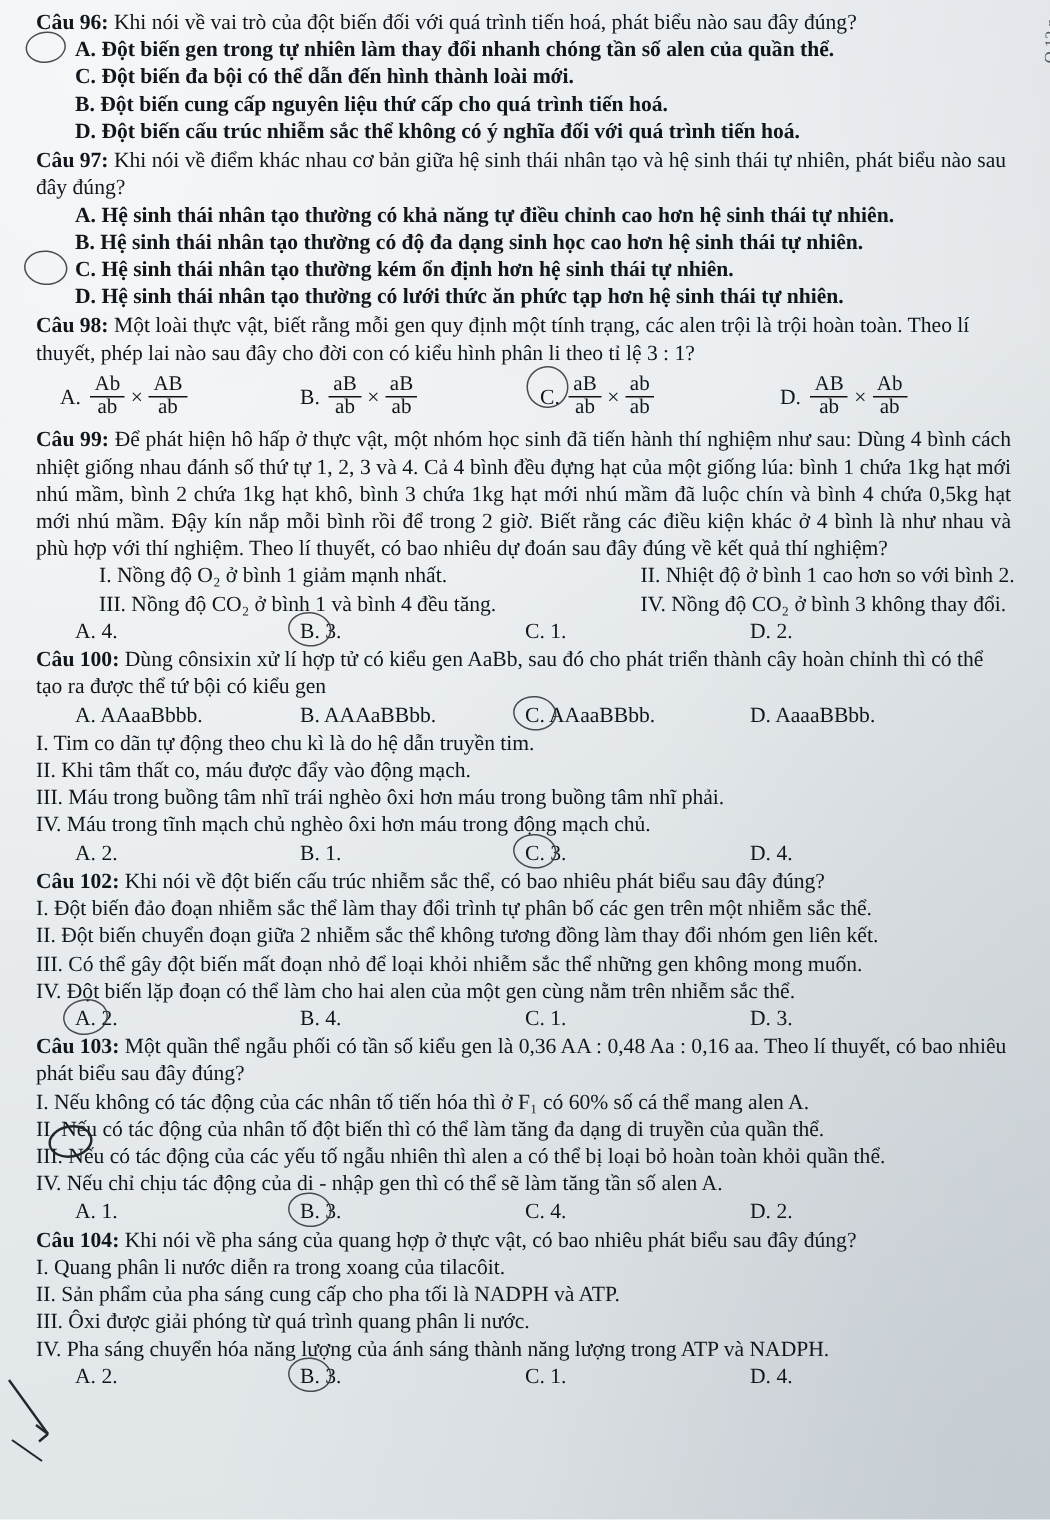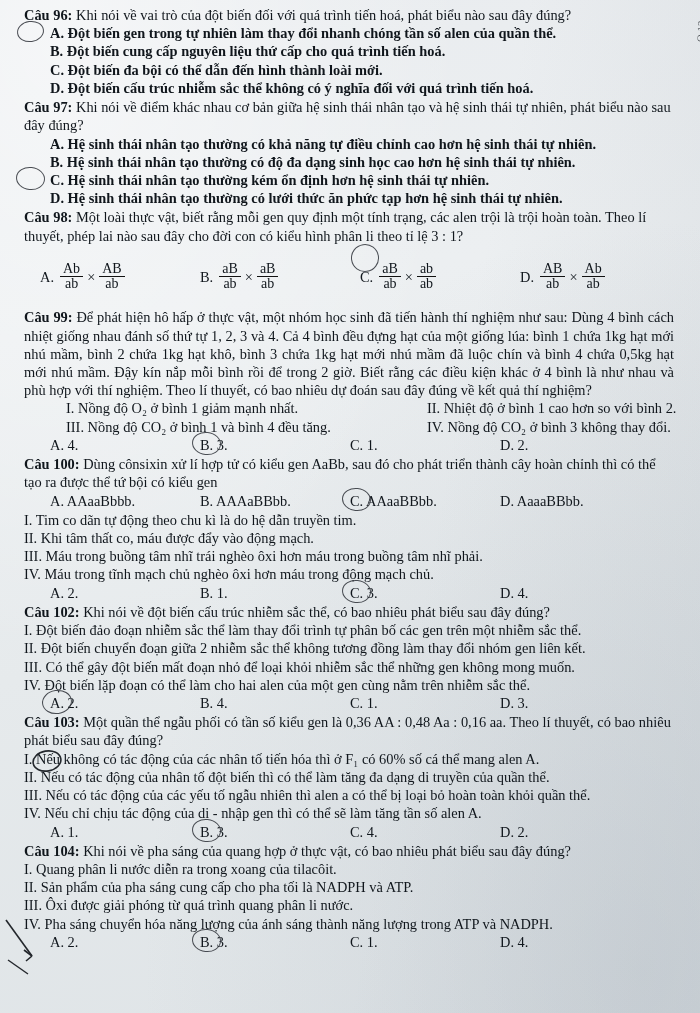--- a/index.html
+++ b/index.html
@@ -76,21 +76,21 @@
     flex: 0 0 160px;
     position: relative;
   }
   .frac-item .lbl { margin-right: 4px; }
   .frac {
     display: inline-flex;
     flex-direction: column;
     align-items: center;
     line-height: 1.02;
     font-size: 14px;
-    margin: 16px 2px;
+    margin: 4px 2px;
   }
   .frac .num { border-bottom: 1.1px solid #111; padding: 0 3px; }
   .frac .den { padding: 0 3px; }
   .times { margin: 0 2px; }
 
   
   .circle {
     position: absolute;
     border: 1.6px solid #2b2f36;
     border-radius: 50%;
@@ -132,22 +132,22 @@
 
     <div class="q-block">
       <div class="q-head">
         <span class="q-num">Câu 96:</span>
         <span class="q-text">Khi nói về vai trò của đột biến đối với quá trình tiến hoá, phát biểu nào sau đây đúng?</span>
       </div>
       <div class="opt-line" style="position:relative;">
         <span class="circle c1"></span>
         <span>A. Đột biến gen trong tự nhiên làm thay đổi nhanh chóng tần số alen của quần thể.</span>
       </div>
+      <div class="opt-line"><span>C. Đột biến đa bội có thể dẫn đến hình thành loài mới.</span></div>
       <div class="opt-line"><span>B. Đột biến cung cấp nguyên liệu thứ cấp cho quá trình tiến hoá.</span></div>
-      <div class="opt-line"><span>C. Đột biến đa bội có thể dẫn đến hình thành loài mới.</span></div>
       <div class="opt-line"><span>D. Đột biến cấu trúc nhiễm sắc thể không có ý nghĩa đối với quá trình tiến hoá.</span></div>
     </div>
 
     <div class="q-block">
       <div class="q-head">
         <span class="q-num">Câu 97:</span>
         <span class="q-text">Khi nói về điểm khác nhau cơ bản giữa hệ sinh thái nhân tạo và hệ sinh thái tự nhiên, phát biểu nào sau đây đúng?</span>
       </div>
       <div class="opt-line"><span>A. Hệ sinh thái nhân tạo thường có khả năng tự điều chỉnh cao hơn hệ sinh thái tự nhiên.</span></div>
       <div class="opt-line"><span>B. Hệ sinh thái nhân tạo thường có độ đa dạng sinh học cao hơn hệ sinh thái tự nhiên.</span></div>

